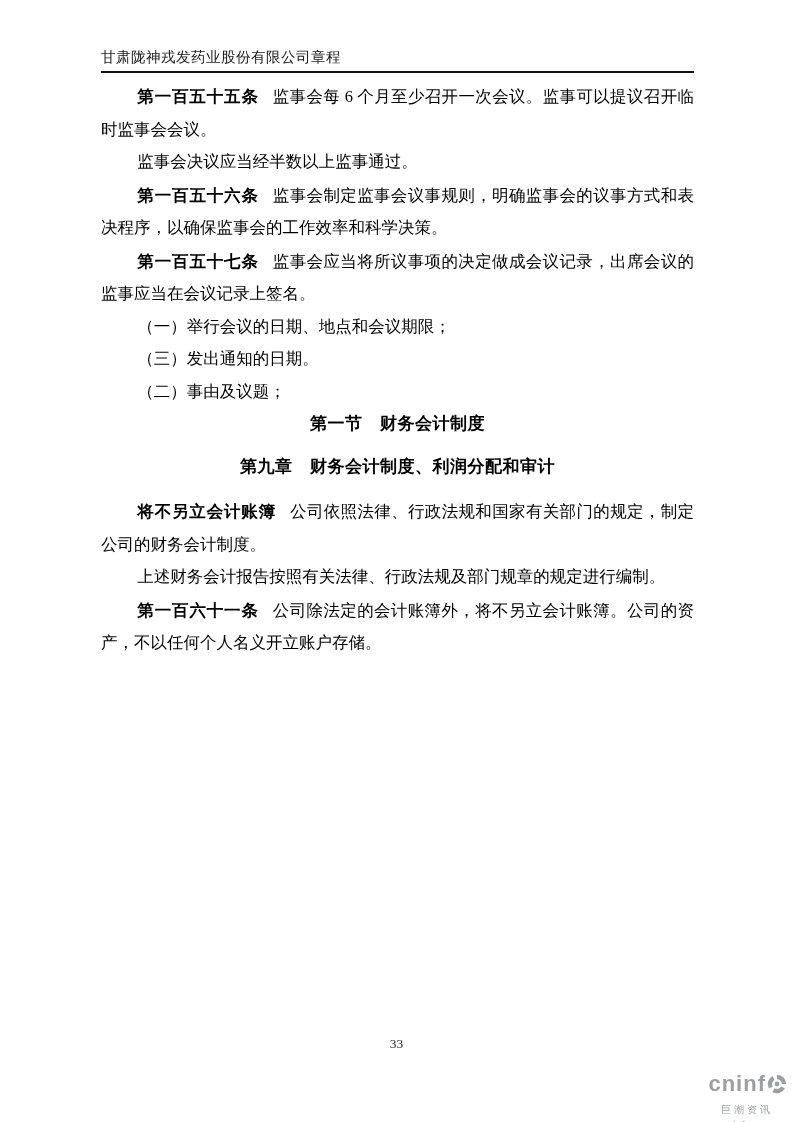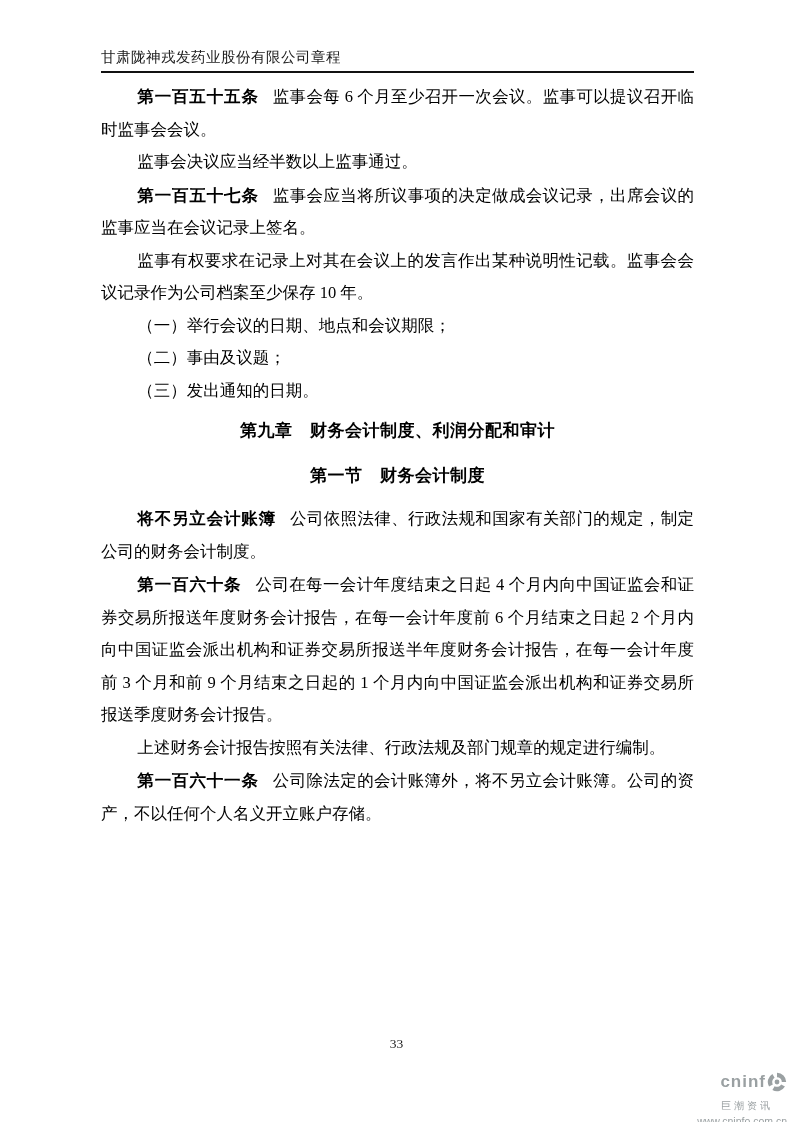--- a/index.html
+++ b/index.html
@@ -72,49 +72,48 @@
     line-height: 1.1;
   }
   .logo-row {
     display: flex;
     align-items: center;
     justify-content: flex-end;
     gap: 1px;
   }
   .logo-brand {
     font-weight: bold;
-    font-size: 17px;
+    font-size: 22px;
     letter-spacing: 1px;
   }
   .logo-icon { display: inline-block; width: 20px; height: 20px; }
   .logo-icon svg { display: block; width: 20px; height: 20px; }
   .logo-cn { font-size: 10px; letter-spacing: 3px; margin-top: 8px; padding-right: 14px; }
   .logo-url { font-size: 10.5px; margin-top: 5px; }
 </style>
 </head>
 <body>
 
 <div class="page">
 
   <div class="page-header">
     <div class="header-title">甘肃陇神戎发药业股份有限公司章程</div>
   </div>
 
   <div class="content" id="content">
       <p class="para article"><span class="art-num">第一百五十五条</span><span>监事会每 6 个月至少召开一次会议。监事可以提议召开临时监事会会议。</span></p>
       <p class="para plain">监事会决议应当经半数以上监事通过。</p>
+      <p class="para article"><span class="art-num">第一百五十六条</span><span>监事会制定监事会议事规则，明确监事会的议事方式和表决程序，以确保监事会的工作效率和科学决策。</span></p>
       <p class="para article"><span class="art-num">第一百五十七条</span><span>监事会应当将所议事项的决定做成会议记录，出席会议的监事应当在会议记录上签名。</span></p>
-      <p class="para plain">监事有权要求在记录上对其在会议上的发言作出某种说明性记载。监事会会议记录作为公司档案至少保存 10 年。</p>
       <p class="para plain">（一）举行会议的日期、地点和会议期限；</p>
+      <p class="para plain">（三）发出通知的日期。</p>
       <p class="para plain">（二）事由及议题；</p>
-      <p class="para plain">（三）发出通知的日期。</p>
+      <p class="para section">第一节　财务会计制度</p>
       <p class="para chapter">第九章　财务会计制度、利润分配和审计</p>
-      <p class="para section">第一节　财务会计制度</p>
       <p class="para article"><span class="art-num">将不另立会计账簿</span><span>公司依照法律、行政法规和国家有关部门的规定，制定公司的财务会计制度。</span></p>
-      <p class="para article"><span class="art-num">第一百六十条</span><span>公司在每一会计年度结束之日起 4 个月内向中国证监会和证券交易所报送年度财务会计报告，在每一会计年度前 6 个月结束之日起 2 个月内向中国证监会派出机构和证券交易所报送半年度财务会计报告，在每一会计年度前 3 个月和前 9 个月结束之日起的 1 个月内向中国证监会派出机构和证券交易所报送季度财务会计报告。</span></p>
       <p class="para plain">上述财务会计报告按照有关法律、行政法规及部门规章的规定进行编制。</p>
       <p class="para article"><span class="art-num">第一百六十一条</span><span>公司除法定的会计账簿外，将不另立会计账簿。公司的资产，不以任何个人名义开立账户存储。</span></p>
     </div>
 
   <div class="page-number">33</div>
 
   <div class="logo">
     <div class="logo-row">
       <span class="logo-brand">cninf</span>
       <span class="logo-icon">

